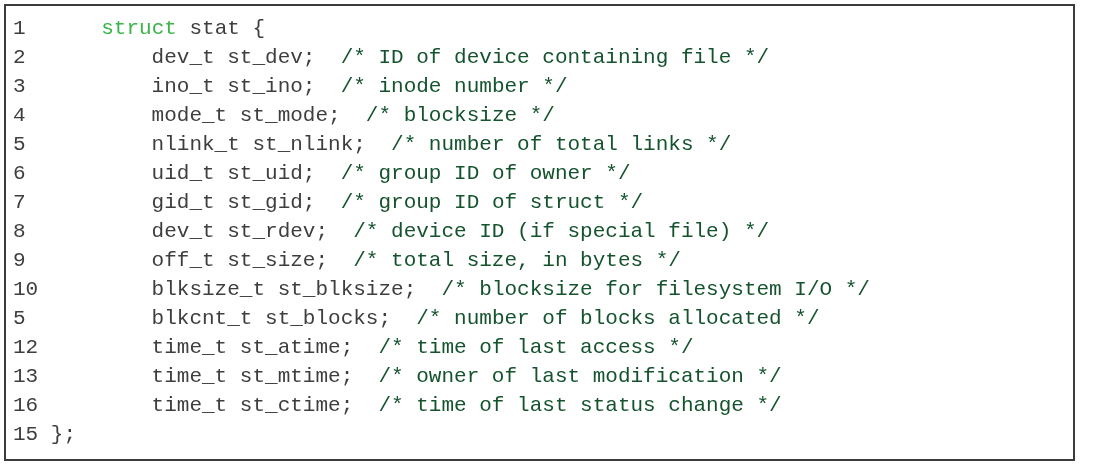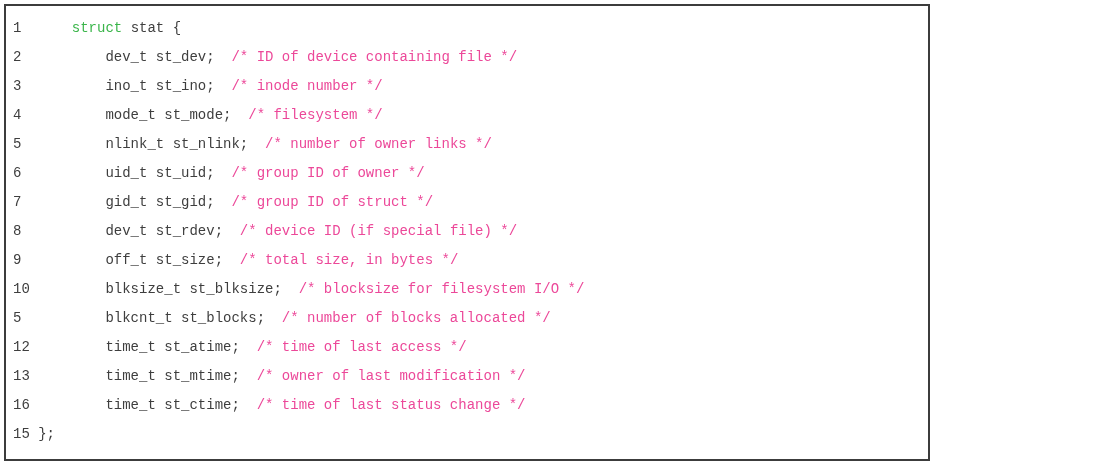--- a/index.html
+++ b/index.html
@@ -7,54 +7,54 @@
     padding: 0;
     background: #ffffff;
     width: 1094px;
     height: 467px;
     overflow: hidden;
   }
   .code-box {
     position: absolute;
     left: 4px;
     top: 4px;
-    width: 926px;
+    width: 1071px;
     height: 457px;
     box-sizing: border-box;
     border: 2px solid #3c3c3c;
     background: #ffffff;
     padding: 8px 6px 8px 7px;
     font-family: "Liberation Mono", "DejaVu Sans Mono", monospace;
-    font-size: 14px;
+    font-size: 21px;
     line-height: 29px;
     color: #3e3e3e;
     overflow: hidden;
   }
   .line {
     white-space: pre;
     height: 29px;
   }
   .num {
     display: inline-block;
     width: 3ch;
     color: #3e3e3e;
   }
   .seg-plain   { color: #3e3e3e; }
   .seg-keyword { color: #3ab54a; }
-  .seg-comment { color: #ec4899; }
+  .seg-comment { color: #14532d; }
 </style>
 </head>
 <body>
 
 <div class="code-box" id="code-box">
     <div class="line"><span class="num">1</span><span><span class="seg-plain">    </span><span class="seg-keyword">struct</span><span class="seg-plain"> stat {</span></span></div>
     <div class="line"><span class="num">2</span><span><span class="seg-plain">        dev_t st_dev;  </span><span class="seg-comment">/* ID of device containing file */</span></span></div>
     <div class="line"><span class="num">3</span><span><span class="seg-plain">        ino_t st_ino;  </span><span class="seg-comment">/* inode number */</span></span></div>
-    <div class="line"><span class="num">4</span><span><span class="seg-plain">        mode_t st_mode;  </span><span class="seg-comment">/* filesystem */</span></span></div>
-    <div class="line"><span class="num">5</span><span><span class="seg-plain">        nlink_t st_nlink;  </span><span class="seg-comment">/* number of owner links */</span></span></div>
+    <div class="line"><span class="num">4</span><span><span class="seg-plain">        mode_t st_mode;  </span><span class="seg-comment">/* blocksize */</span></span></div>
+    <div class="line"><span class="num">5</span><span><span class="seg-plain">        nlink_t st_nlink;  </span><span class="seg-comment">/* number of total links */</span></span></div>
     <div class="line"><span class="num">6</span><span><span class="seg-plain">        uid_t st_uid;  </span><span class="seg-comment">/* group ID of owner */</span></span></div>
     <div class="line"><span class="num">7</span><span><span class="seg-plain">        gid_t st_gid;  </span><span class="seg-comment">/* group ID of struct */</span></span></div>
     <div class="line"><span class="num">8</span><span><span class="seg-plain">        dev_t st_rdev;  </span><span class="seg-comment">/* device ID (if special file) */</span></span></div>
     <div class="line"><span class="num">9</span><span><span class="seg-plain">        off_t st_size;  </span><span class="seg-comment">/* total size, in bytes */</span></span></div>
     <div class="line"><span class="num">10</span><span><span class="seg-plain">        blksize_t st_blksize;  </span><span class="seg-comment">/* blocksize for filesystem I/O */</span></span></div>
     <div class="line"><span class="num">5</span><span><span class="seg-plain">        blkcnt_t st_blocks;  </span><span class="seg-comment">/* number of blocks allocated */</span></span></div>
     <div class="line"><span class="num">12</span><span><span class="seg-plain">        time_t st_atime;  </span><span class="seg-comment">/* time of last access */</span></span></div>
     <div class="line"><span class="num">13</span><span><span class="seg-plain">        time_t st_mtime;  </span><span class="seg-comment">/* owner of last modification */</span></span></div>
     <div class="line"><span class="num">16</span><span><span class="seg-plain">        time_t st_ctime;  </span><span class="seg-comment">/* time of last status change */</span></span></div>
     <div class="line"><span class="num">15</span><span><span class="seg-plain">};</span></span></div>

